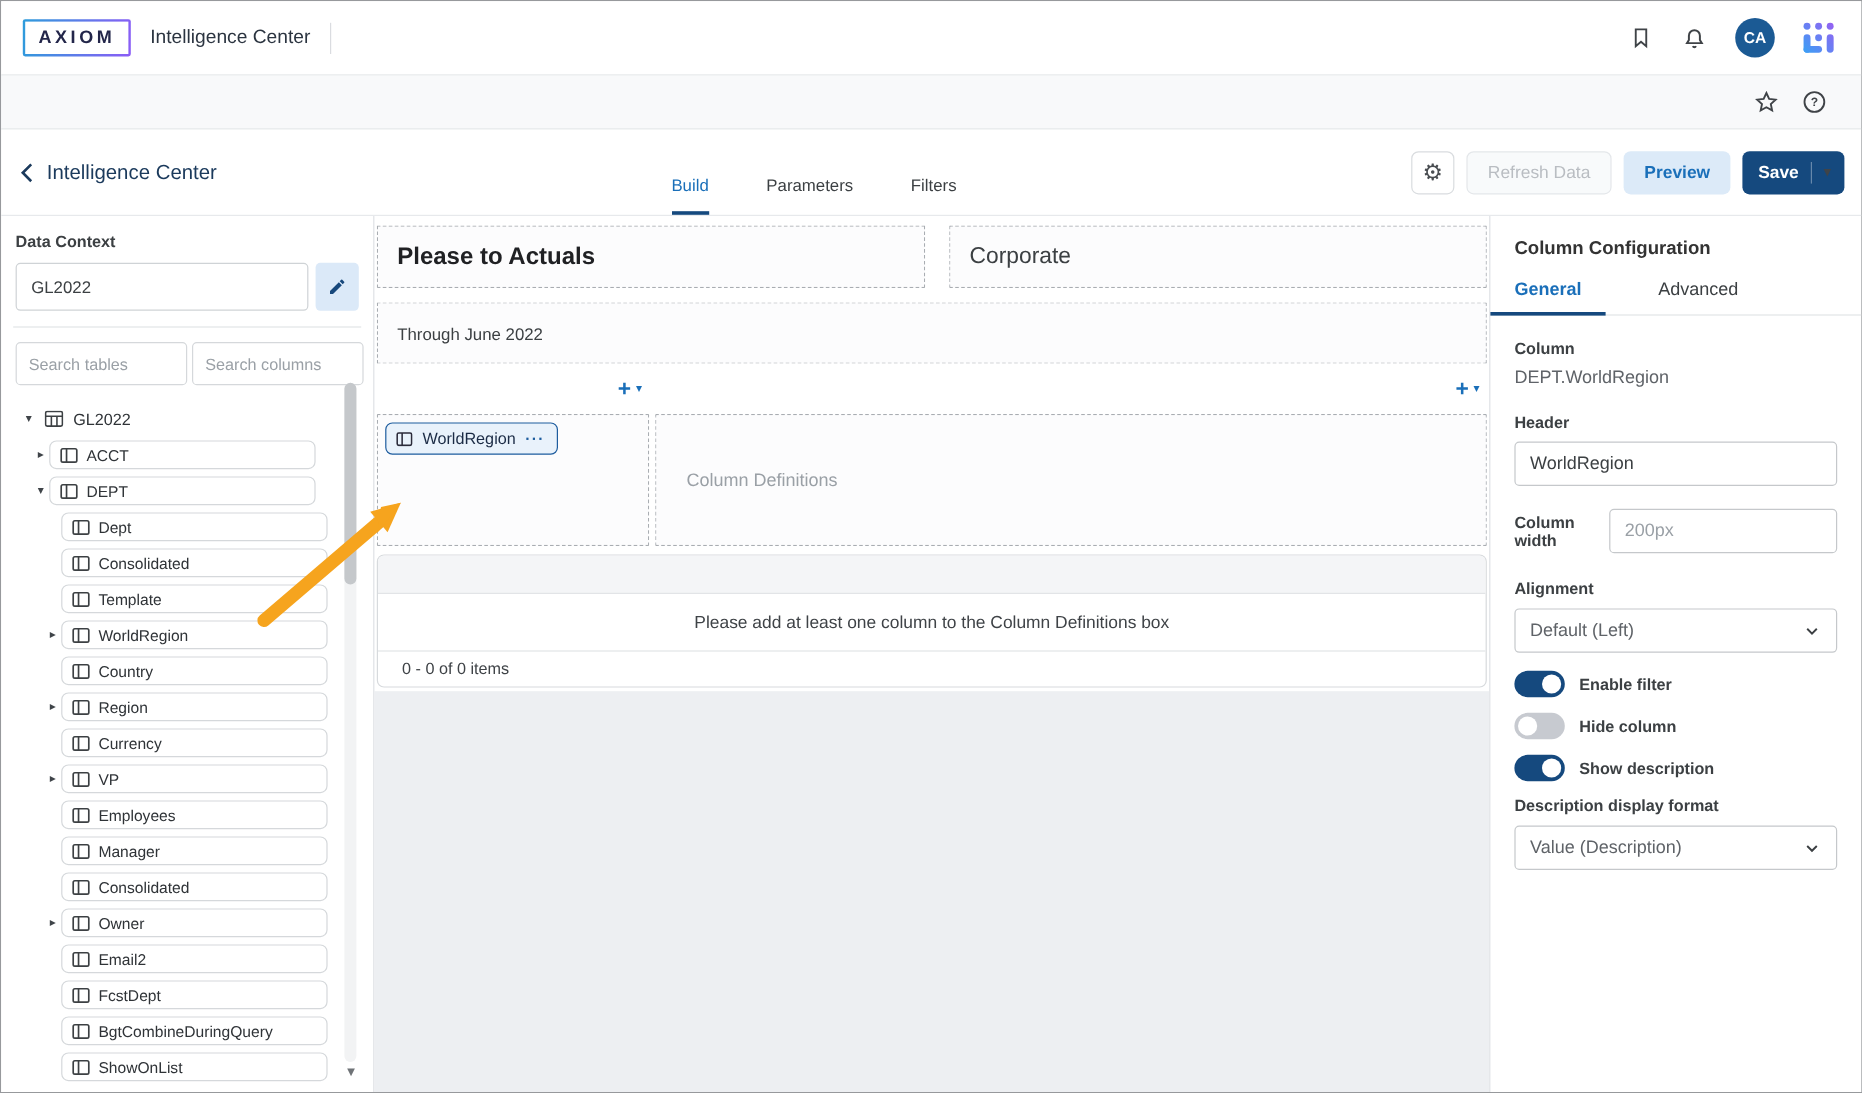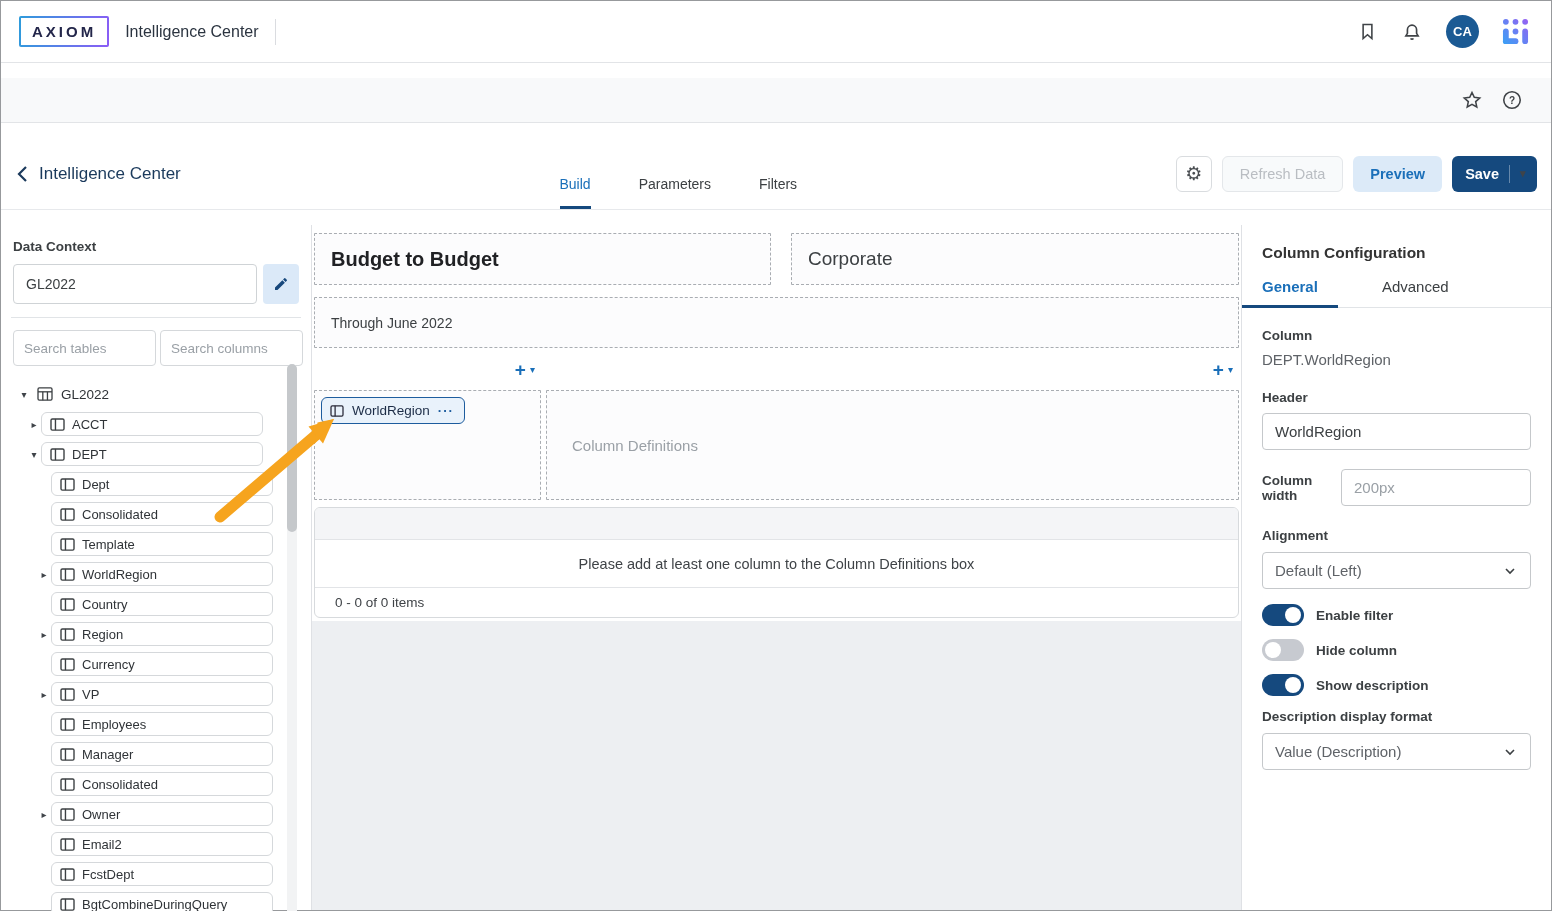--- a/index.html
+++ b/index.html
@@ -1,18 +1,18 @@
 <!DOCTYPE html>
 <html><head>
 <meta charset="utf-8">
 <style>
   * { margin:0; padding:0; box-sizing:border-box; }
   html,body { width:1552px; height:911px; overflow:hidden; }
   body { font-family:"Liberation Sans", sans-serif; background:#fff; color:#3c4043; }
-  .window { width:1552px; height:911px; border:1px solid #97999c; display:flex; flex-direction:column; background:#fff; position:relative;gap:15px; }
+  .window { width:1552px; height:911px; border:1px solid #97999c; display:flex; flex-direction:column; background:#fff; position:relative; }
 
   
   .topbar { height:62px; flex:0 0 62px; display:flex; align-items:center; padding:0 22px 0 18px; border-bottom:1px solid #e2e4e7; background:#fff; }
   .logo { background:linear-gradient(100deg,#2d9cdb,#8b5cf6); padding:2px; border-radius:2px; }
   .logo-inner { background:#fff; padding:5px 11px; font-size:15px; font-weight:800; letter-spacing:3px; color:#23264a; }
   .app-title { margin-left:16px; font-size:16px; color:#2b3440; }
   .topbar-divider { width:1px; height:26px; background:#dadce0; margin-left:16px; }
   .topbar-right { margin-left:auto; display:flex; align-items:center; gap:23px; }
   .icon-btn { display:flex; align-items:center; justify-content:center; cursor:pointer; background:none; border:none; }
   .avatar { width:33px; height:33px; border-radius:50%; background:#1b5a94; color:#fff; font-size:13px; font-weight:700; display:flex; align-items:center; justify-content:center; }
@@ -460,21 +460,21 @@
         </div>
       <div class="sb-scroll-track">
         <div class="sb-scroll-thumb"></div>
       </div>
       <div class="sb-scroll-down">▼</div>
     </div>
 
     <div class="main">
       <div class="builder">
         <div class="hdr-row">
-          <div class="dashed box-title">Budget to Budget</div>
+          <div class="dashed box-title">Please to Actuals</div>
           <div class="dashed box-entity">Corporate</div>
         </div>
         <div class="dashed box-period">Through June 2022</div>
         <div class="plus-row">
           <div class="plus-cell-left">
             <button class="add-btn">
               <span class="plus">+</span>
               <span class="acaret">▾</span>
             </button>
           </div>

